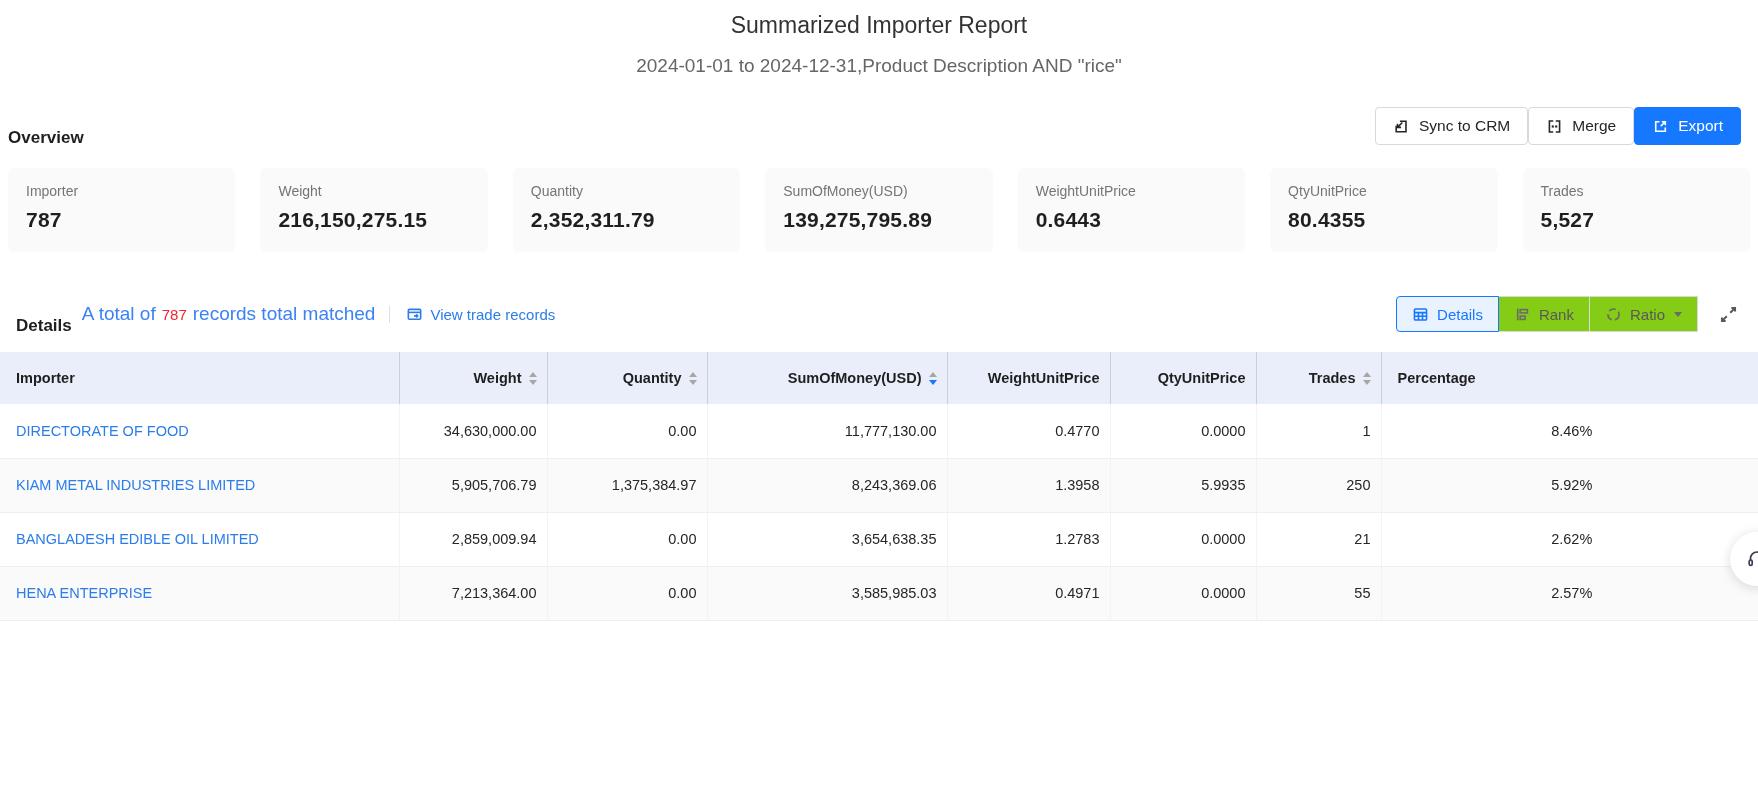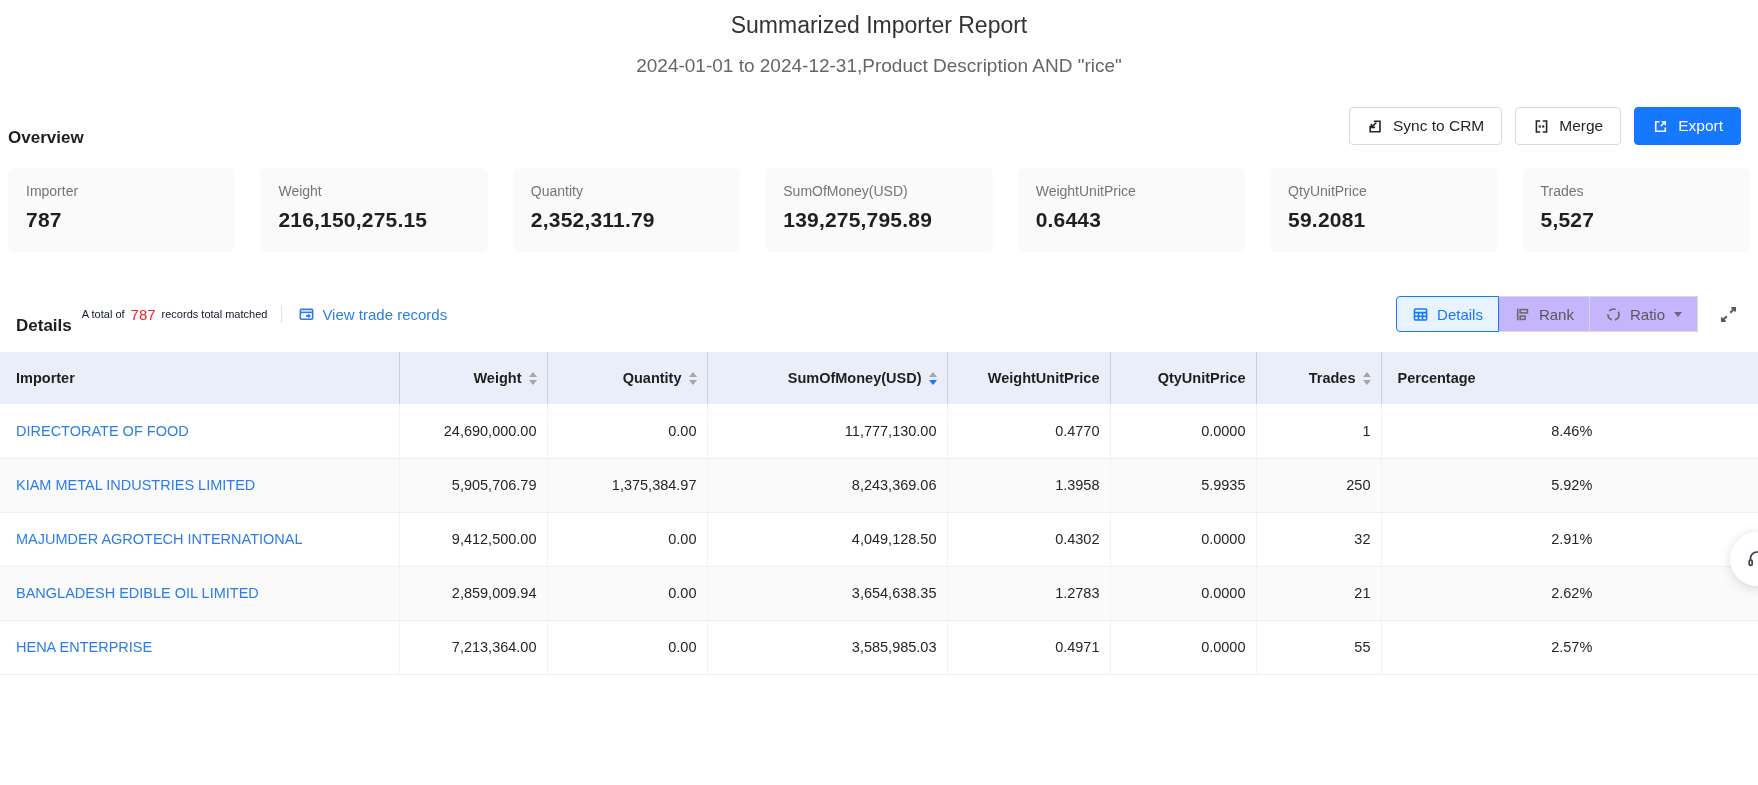--- a/index.html
+++ b/index.html
@@ -9,46 +9,46 @@
     background:#fff; color:#262626;
     font-family:"Liberation Sans", sans-serif;
   }
   
   .page-title { margin-top:10px; text-align:center; font-size:23px; font-weight:500; color:#333; line-height:30px; }
   .page-subtitle { margin-top:13px; text-align:center; font-size:19px; color:#666; line-height:26px; }
 
   
   .section-bar { display:flex; align-items:center; padding:0 17px 0 8px; margin-top:28px; height:38px; }
   .section-heading { font-size:17px; font-weight:700; color:#1f1f1f;margin-top:24px; }
-  .bar-actions { margin-left:auto; display:flex; gap:13px; }
+  .bar-actions { margin-left:auto; display:flex; }
   .btn {
     display:inline-flex; align-items:center; gap:9px; height:38px; padding:0 17px;
     background:#fff; border:1px solid #d9d9d9; border-radius:4px;
     font-size:15.5px; color:#262626; cursor:pointer; font-family:inherit;
   }
   .btn svg { flex:0 0 auto; }
   .btn.primary { background:#1677ff; border-color:#1677ff; color:#fff; }
 
   
   .cards { display:flex; gap:25px; padding:0 8px; margin-top:23px; }
   .card { flex:1; height:84px; background:#fafafa; border-radius:6px; padding:15px 18px; }
   .card-label { font-size:14px; color:#757575; }
   .card-value { margin-top:9px; font-size:21px; font-weight:700; color:#1f1f1f; letter-spacing:.2px; }
 
   
   .details-bar { display:flex; align-items:center; padding:0 17px 0 16px; margin-top:44px; height:36px; }
-  .muted { color:#0f172a; font-size:11px; }
+  .muted { color:#3b82f6; font-size:19px; }
   .spacer-sm { width:10px; }
   .count-red { color:#f5222d; font-size:15px; margin:0 6px; }
   .v-divider { width:1px; height:17px; background:#e0e0e0; margin:0 16px 0 14px; }
   .link { display:inline-flex; align-items:center; gap:7px; color:#2b7de9; font-size:15px; cursor:pointer; text-decoration:none; }
   .view-group { display:flex; align-items:center; margin-left:auto; }
   .seg-btn {
     display:inline-flex; align-items:center; gap:8px; height:36px; padding:0 15px;
-    background:#c4b5fd; border:1px solid #d9d9d9; margin-left:-1px;
+    background:#84cc16; border:1px solid #d9d9d9; margin-left:-1px;
     font-size:15px; color:#595959; cursor:pointer; font-family:inherit; position:relative;
   }
   .seg-btn:first-child { border-radius:4px 0 0 4px; margin-left:0; }
   .seg-btn:last-child { border-radius:0 4px 4px 0; }
   .seg-btn.active { color:#1677ff; border-color:#1677ff; background:#e9f2ff; border-radius:4px 0 0 4px; z-index:1; }
   .dd-caret { width:0; height:0; border-left:4.5px solid transparent; border-right:4.5px solid transparent; border-top:5.5px solid #6b6b6b; margin-left:1px; }
   .fs-btn { margin-left:18px; background:none; border:none; padding:2px; cursor:pointer; color:#595959; display:inline-flex; }
 
   
   table { width:1758px; table-layout:fixed; border-collapse:collapse; margin-top:20px; }
@@ -136,21 +136,21 @@
   <div class="card">
     <div class="card-label">SumOfMoney(USD)</div>
     <div class="card-value">139,275,795.89</div>
   </div>
   <div class="card">
     <div class="card-label">WeightUnitPrice</div>
     <div class="card-value">0.6443</div>
   </div>
   <div class="card">
     <div class="card-label">QtyUnitPrice</div>
-    <div class="card-value">59.2081</div>
+    <div class="card-value">80.4355</div>
   </div>
   <div class="card">
     <div class="card-label">Trades</div>
     <div class="card-value">5,527</div>
   </div>
 </div>
 
 <div class="details-bar">
   <div class="section-heading">Details</div>
   <div class="spacer-sm"></div>
@@ -273,47 +273,37 @@
       <th>
         <div class="th-inner left">
             <span>Percentage</span>
           </div>
       </th>
     </tr>
   </thead>
   <tbody>
     <tr>
       <td class="c-imp"><a class="imp-link">DIRECTORATE OF FOOD</a></td>
-      <td class="num">24,690,000.00</td>
+      <td class="num">34,630,000.00</td>
       <td class="num">0.00</td>
       <td class="num">11,777,130.00</td>
       <td class="num">0.4770</td>
       <td class="num">0.0000</td>
       <td class="num">1</td>
       <td class="pct">8.46%</td>
     </tr>
     <tr>
       <td class="c-imp"><a class="imp-link">KIAM METAL INDUSTRIES LIMITED</a></td>
       <td class="num">5,905,706.79</td>
       <td class="num">1,375,384.97</td>
       <td class="num">8,243,369.06</td>
       <td class="num">1.3958</td>
       <td class="num">5.9935</td>
       <td class="num">250</td>
       <td class="pct">5.92%</td>
-    </tr>
-    <tr>
-      <td class="c-imp"><a class="imp-link">MAJUMDER AGROTECH INTERNATIONAL</a></td>
-      <td class="num">9,412,500.00</td>
-      <td class="num">0.00</td>
-      <td class="num">4,049,128.50</td>
-      <td class="num">0.4302</td>
-      <td class="num">0.0000</td>
-      <td class="num">32</td>
-      <td class="pct">2.91%</td>
     </tr>
     <tr>
       <td class="c-imp"><a class="imp-link">BANGLADESH EDIBLE OIL LIMITED</a></td>
       <td class="num">2,859,009.94</td>
       <td class="num">0.00</td>
       <td class="num">3,654,638.35</td>
       <td class="num">1.2783</td>
       <td class="num">0.0000</td>
       <td class="num">21</td>
       <td class="pct">2.62%</td>

